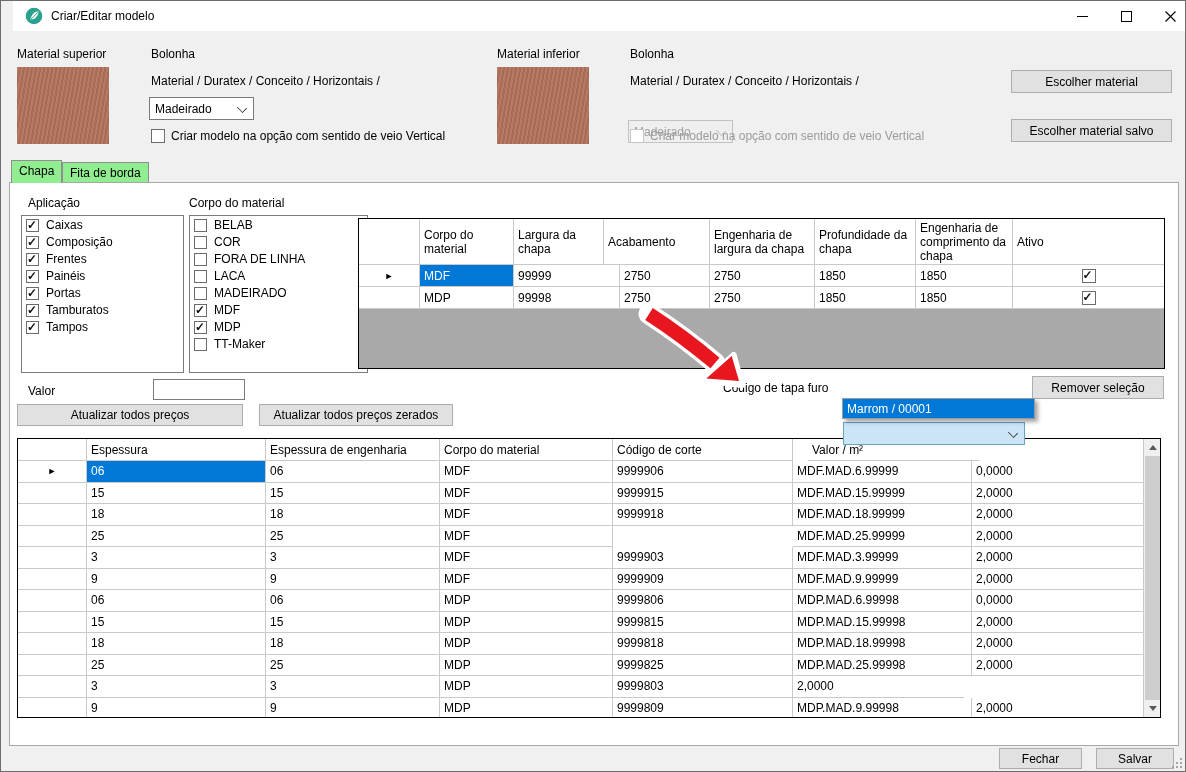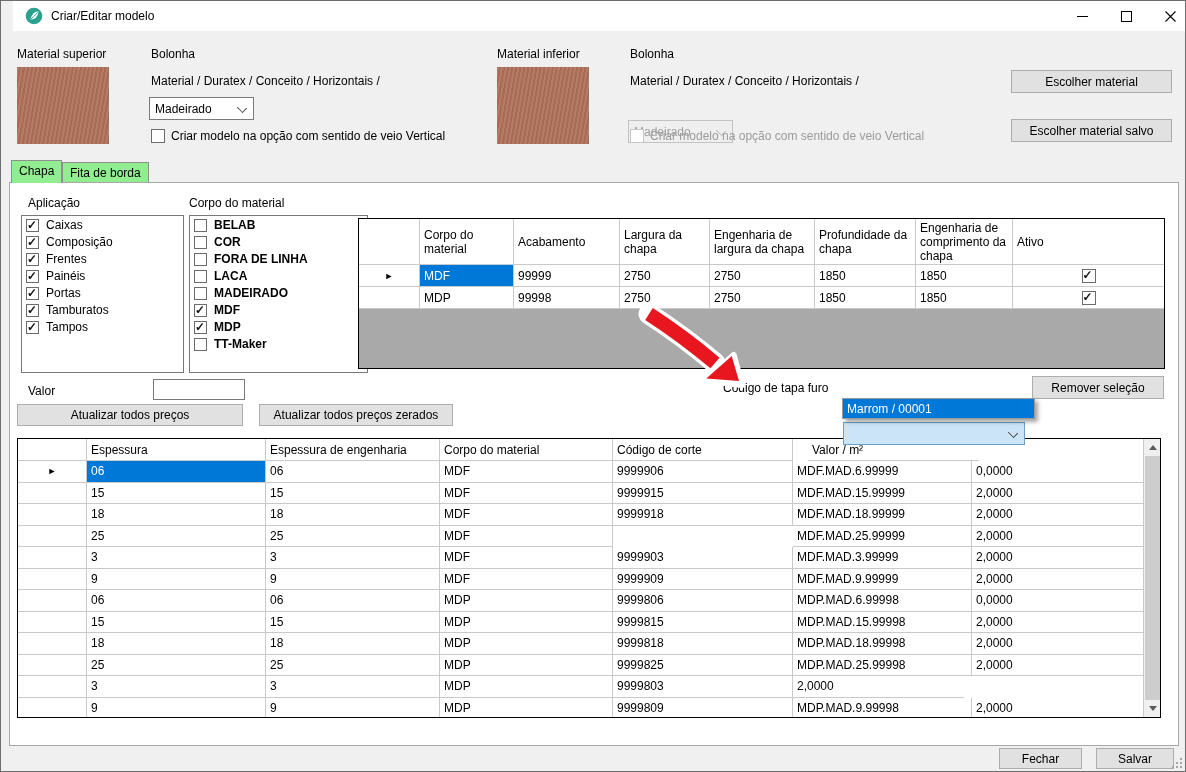--- a/index.html
+++ b/index.html
@@ -28,21 +28,21 @@
   .cbx.disabled{border-color:#c6c6c6;}
   .btn{box-sizing:border-box;background:#e1e1e1;border:1px solid #adadad;font-size:12px;color:#000;display:flex;align-items:center;justify-content:center;white-space:nowrap;}
   
   .tab{position:absolute;box-sizing:border-box;background:#90ee90;border:1px solid #8f8f8f;border-bottom:none;font-size:12px;padding:3px 7px 0 7px;color:#000;}
   #tab-0{left:10px;top:159px;height:23px;z-index:3;}
   #tab-1{left:61px;top:161px;height:27px;z-index:1;}
   .panel{position:absolute;left:8px;top:181px;width:1170px;height:564px;background:#ffffff;border:1px solid #a7a7a7;box-sizing:border-box;z-index:2;}
   
   .listbox{position:absolute;box-sizing:border-box;background:#fff;border:1px solid #7a7a7a;overflow:hidden;z-index:4;}
   #list-aplicacao{left:20px;top:214px;width:163px;height:158px;}
-  #list-corpo{left:188px;top:214px;width:179px;height:158px;font-weight:bold;}
+  #list-corpo{left:188px;top:214px;width:179px;height:158px;}
   .chk-item{display:flex;align-items:center;height:16px;padding:1px 0 0 4px;gap:7px;font-size:12px;color:#000;}
   
   .grid{position:absolute;box-sizing:content-box;background:#fff;border:1px solid #000;z-index:4;font-size:12px;}
   #grid-chapas{left:357px;top:217px;width:805px;height:149px;}
   #grid-precos{left:16px;top:437px;width:1142px;height:278px;}
   .g-row{display:flex;}
   .g-cell{box-sizing:border-box;border-right:1px solid #c9c9c9;border-bottom:1px solid #c9c9c9;padding:0 4px;overflow:hidden;white-space:nowrap;display:flex;align-items:center;background:#fff;}
   .g-cell.hdr{white-space:normal;line-height:14px;}
   .g-cell.last{border-right:none;}
   .g-cell.sel{background:#0078d7;color:#fff;}
@@ -186,22 +186,22 @@
       <div class="chk-item">
         <span class="cbx small"></span>
         <span>TT-Maker</span>
       </div>
     </div>
 
   <div class="grid" id="grid-chapas">
       <div class="g-row" style="height: 46px;">
         <div class="g-cell hdr" style="width: 61px;"></div>
         <div class="g-cell hdr" style="width: 94px;">Corpo do material</div>
+        <div class="g-cell hdr" style="width: 90px;">Largura da chapa</div>
         <div class="g-cell hdr" style="width: 106px;">Acabamento</div>
-        <div class="g-cell hdr" style="width: 90px;">Largura da chapa</div>
         <div class="g-cell hdr" style="width: 105px;">Engenharia de largura da chapa</div>
         <div class="g-cell hdr" style="width: 101px;">Profundidade da chapa</div>
         <div class="g-cell hdr" style="width: 97px;">Engenharia de comprimento da chapa</div>
         <div class="g-cell hdr last" style="width: 151px;">Ativo</div>
       </div>
       <div class="g-row" style="height: 22px;">
         <div class="g-cell center" style="width: 61px;">
           <span class="rowsel">►</span>
         </div>
         <div class="g-cell sel" style="width: 94px;">MDF</div>

